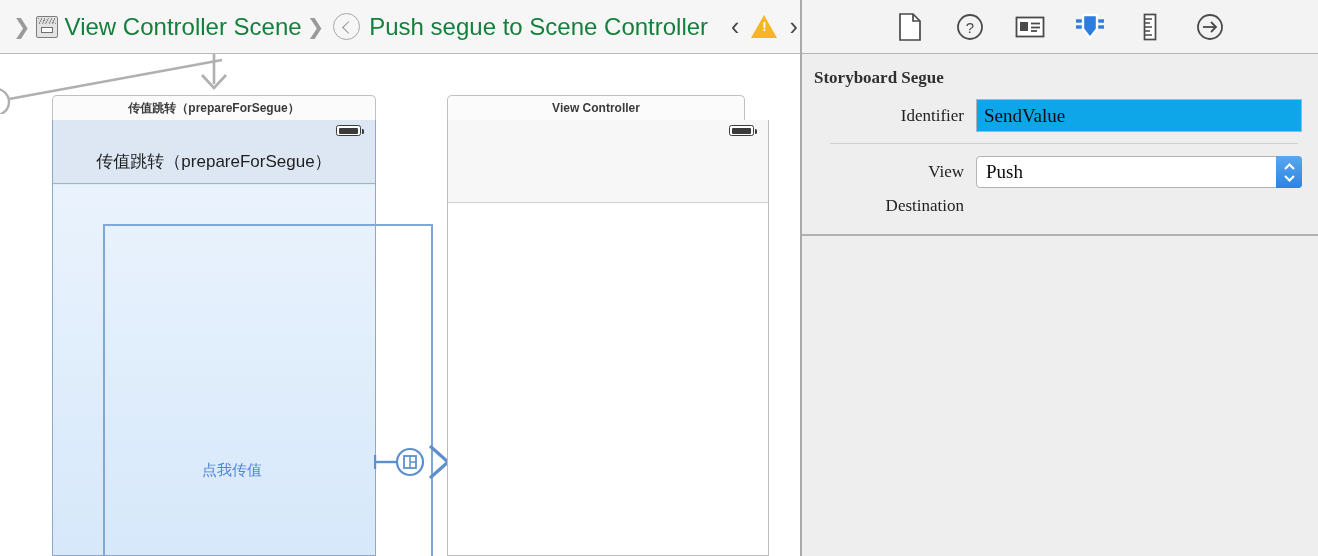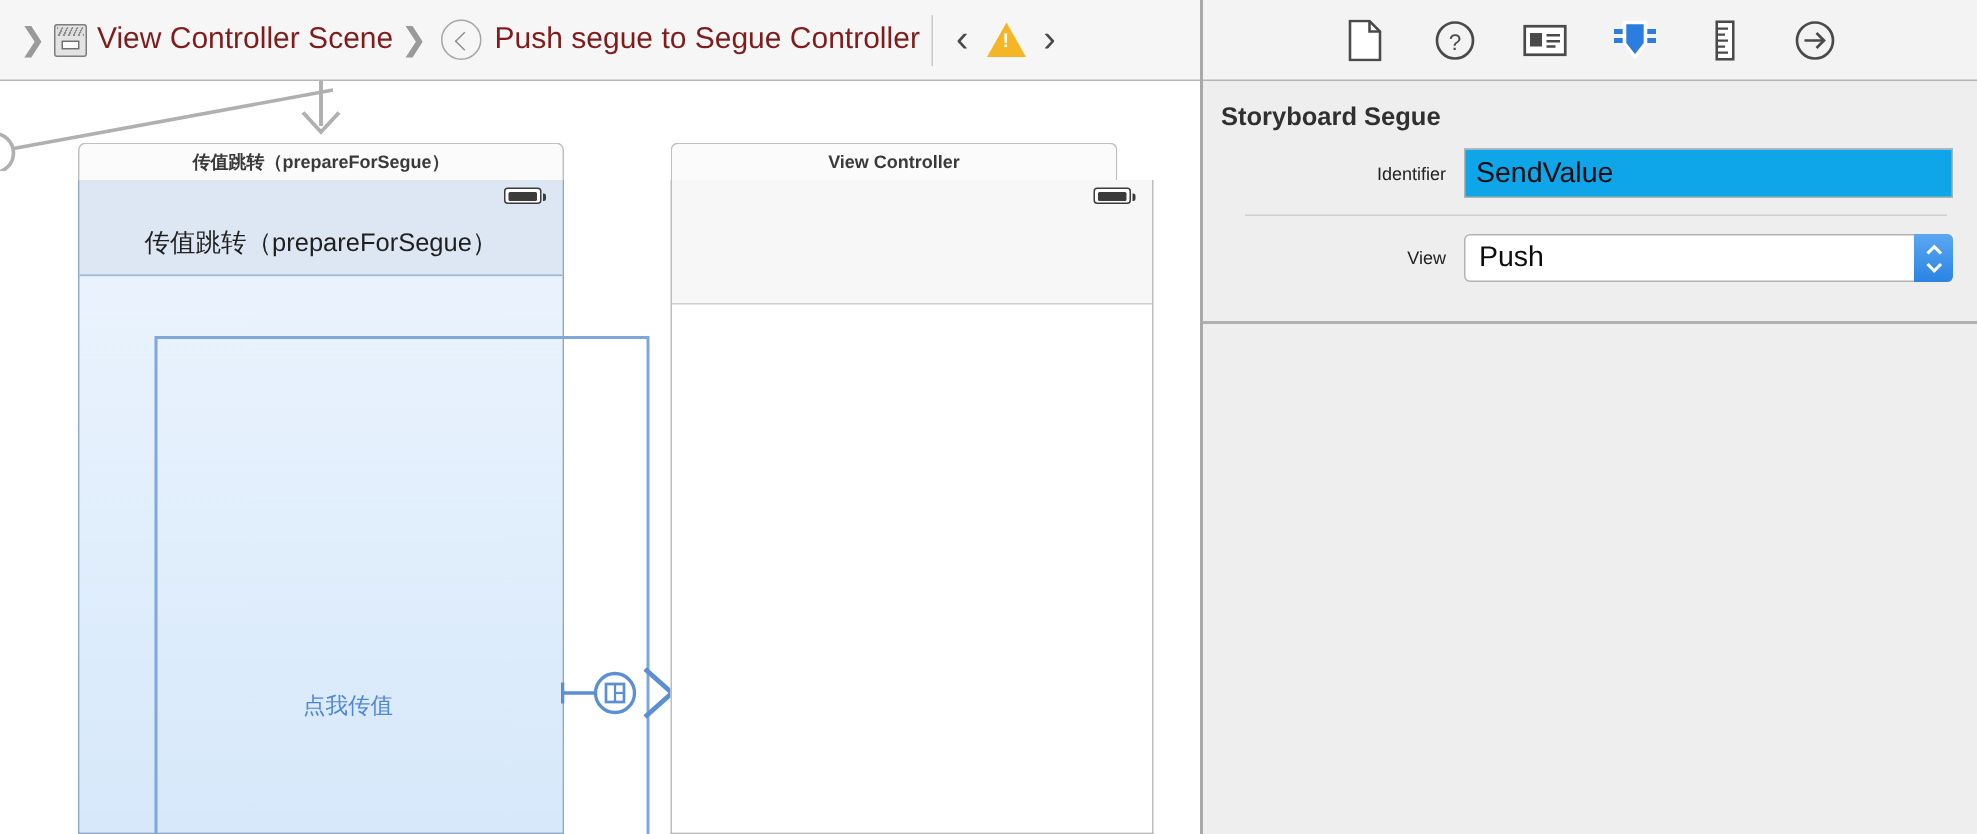--- a/index.html
+++ b/index.html
@@ -54,22 +54,22 @@
     background: repeating-linear-gradient(115deg,#8e8e8e 0 1px,#dcdcdc 1px 3px);
   }
   .scene-icon::after {
     content: "";
     position: absolute;
     left: 4px; right: 4px; top: 10px; bottom: 4px;
     border: 1px solid #6f6f6f;
     background: #fbfbfb;
   }
   .jb-label {
-    font-size: 20px;
-    color: #7f1d1d;
+    font-size: 24px;
+    color: #15803d;
     white-space: nowrap;
   }
   .segue-icon {
     width: 27px; height: 27px;
     border: 1.6px solid #a6a6a6;
     border-radius: 50%;
     position: relative;
     margin: 0 9px 0 4px;
     flex: 0 0 auto;
   }
@@ -245,37 +245,38 @@
     width: 34px; height: 34px;
     display: flex;
     align-items: center;
     justify-content: center;
   }
 
   .insp-section {
     background: #eeeeee;
     border-bottom: 2px solid #b0b0b0;
     padding: 14px 16px 16px 12px;
+    font-family: Liberation Serif, serif;
   }
   .insp-header {
     font-size: 17px;
     font-weight: bold;
     color: #303030;
     margin-bottom: 11px;
   }
   .insp-row {
     display: flex;
     align-items: center;
     margin-bottom: 8px;
   }
   .insp-label {
     width: 162px;
     text-align: right;
     padding-right: 12px;
-    font-size: 12px;
+    font-size: 17px;
     color: #222222;
     white-space: nowrap;
   }
   .insp-textfield {
     flex: 1;
     height: 33px;
     background: #0ea5e9;
     border: 1px solid #b2b2b2;
     display: flex;
     align-items: center;
@@ -322,21 +323,21 @@
 <body>
 
 <div id="app">
 
   <div class="jumpbar">
     <span class="jb-chev">❯</span>
     <span class="scene-icon"></span>
     <span class="jb-label">View Controller Scene</span>
     <span class="jb-chev">❯</span>
     <span class="segue-icon"></span>
-    <span class="jb-label">Push segue to Segue Controller</span>
+    <span class="jb-label">Push segue to Scene Controller</span>
     <span class="jb-divider"></span>
     <span class="nav-arrow">‹</span>
     <span class="warn-tri"></span>
     <span class="nav-arrow">›</span>
   </div>
 
   <div class="canvas">
 
     <svg class="rel-line" width="240" height="60">
       <circle cx="-4" cy="48" r="13" fill="none" stroke="#b0b0b0" stroke-width="2.4"></circle>
@@ -465,19 +466,20 @@
               <polyline points="2,6 6.5,1.5 11,6" fill="none" stroke="#ffffff" stroke-width="2.1"></polyline>
             </svg>
             <svg width="13" height="8" viewBox="0 0 13 8">
               <polyline points="2,2 6.5,6.5 11,2" fill="none" stroke="#ffffff" stroke-width="2.1"></polyline>
             </svg>
           </span>
         </span>
       </div>
 
       <div class="insp-row" style="margin-bottom:2px;">
+        <span class="insp-label">Destination</span>
       </div>
     </div>
 
     <div class="insp-filler"></div>
   </div>
 
 </div>
 
 </body></html>

